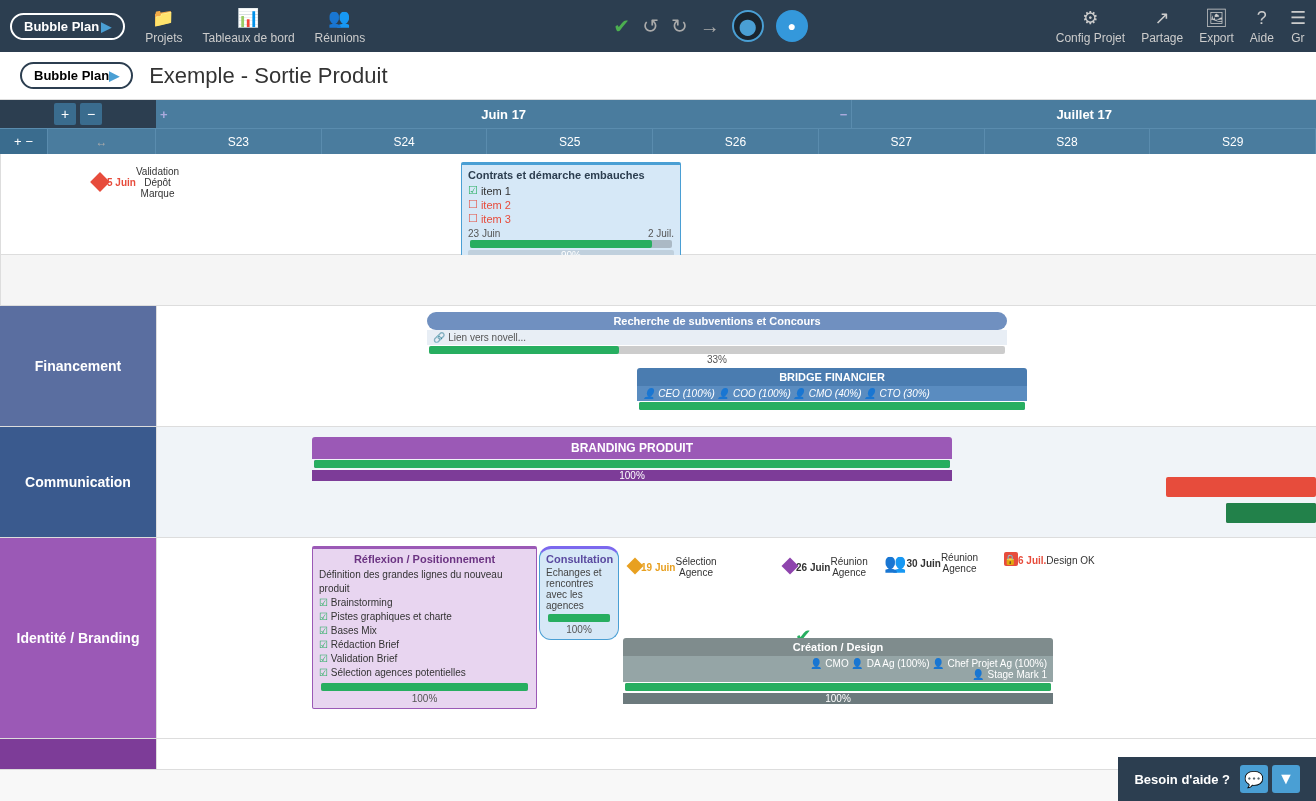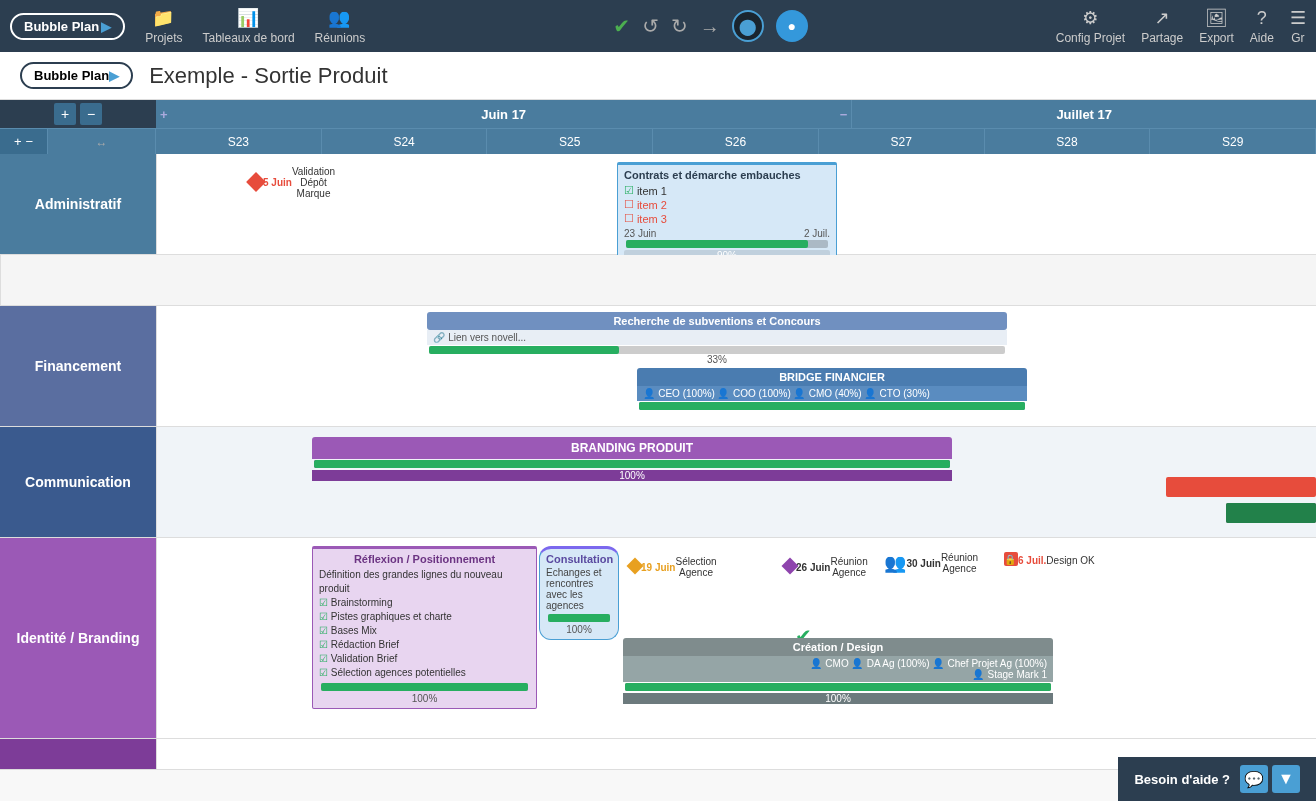--- a/index.html
+++ b/index.html
@@ -350,23 +350,20 @@
       <div class="tl-week">S27</div>
       <div class="tl-week">S28</div>
       <div class="tl-week">S29</div>
     </div>
   </div>
 
   <div class="gantt-body">
     <div class="gantt-rows">
 
       <div class="gantt-row" style="min-height:100px;">
-        <div class="row-label color-admin">
-          <span>Administratif</span>
-        </div>
         <div class="row-content" style="position:relative;min-height:100px;">
 
           <div class="milestone" style="left:85px;top:12px;">
             <div class="milestone-diamond" style="background:#e74c3c;"></div>
             <div style="font-size:10px;font-weight:bold;color:#e74c3c;">5 Juin</div>
             <div style="font-size:10px;color:#333;white-space:pre-line;text-align:center;">Validation
 Dépôt
 Marque</div>
           </div>
 
@@ -401,33 +398,33 @@
         </div>
       </div>
 
       <div class="gantt-row" style="min-height:120px;">
         <div class="row-label color-financement">
           <span>Financement</span>
         </div>
         <div class="row-content" style="position:relative;min-height:120px;">
 
           <div style="position:absolute;left:270px;top:6px;width:580px;">
-            <div style="background:#7090c0;border-radius:3px;padding:3px 6px;color:#fff;font-size:11px;font-weight:bold;text-align:center;">Recherche de subventions et Concours</div>
+            <div style="background:#7090c0;border-radius:9px;padding:3px 6px;color:#fff;font-size:11px;font-weight:bold;text-align:center;">Recherche de subventions et Concours</div>
             <div style="background:#e8eef5;padding:2px 6px;font-size:10px;color:#555;">
               <span style="color:#666;">🔗 </span><span>Lien vers novell...</span>
             </div>
             <div class="progress-bar-wrap" style="margin:1px 2px 0;">
               <div class="progress-bar-fill" style="width:33%;"></div>
             </div>
             <div style="text-align:center;font-size:10px;color:#555;">33%</div>
           </div>
 
           <div style="position:absolute;left:480px;top:62px;width:390px;">
             <div style="background:#4a7cb0;border-radius:3px 3px 0 0;padding:3px 18px;color:#fff;font-size:11px;font-weight:bold;text-align:center;">BRIDGE FINANCIER</div>
-            <div style="background:#5a8cc0;padding:2px 6px;font-size:10px;color:#fff;">
+            <div style="background:#5a8cc0;padding:2px 6px;font-size:10px;color:#fff;font-style:italic;">
               <span>👤</span> CEO (100%)  
               <span>👤</span> COO (100%)  
               <span>👤</span> CMO (40%)  
               <span>👤</span> CTO (30%)
             </div>
             <div class="progress-bar-wrap" style="background:#3a6ca0;">
               <div class="progress-bar-fill" style="width:100%;"></div>
             </div>
             <div style="text-align:center;font-size:10px;color:#fff;">100%</div>
           </div>

